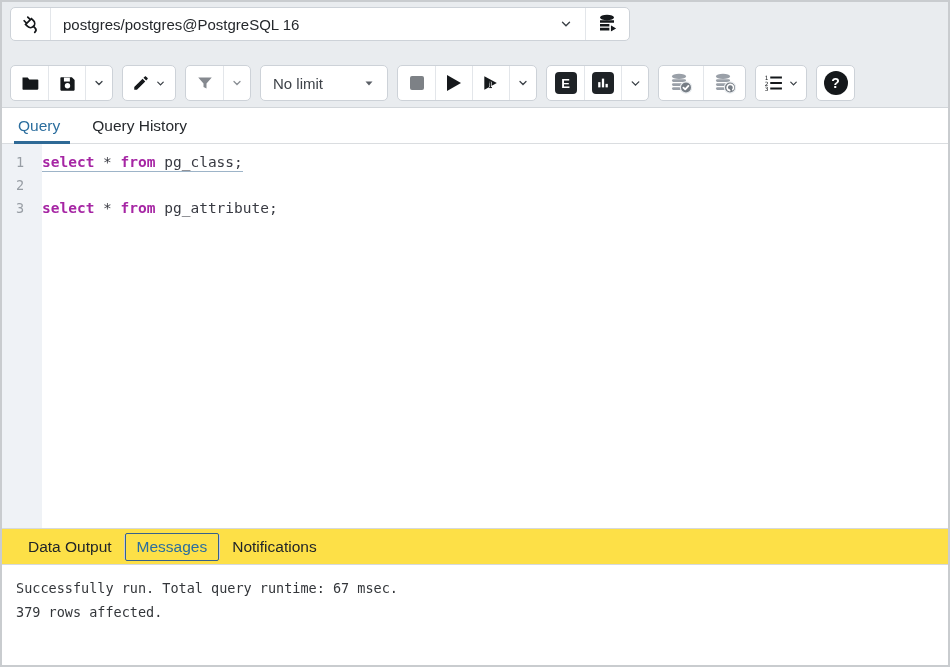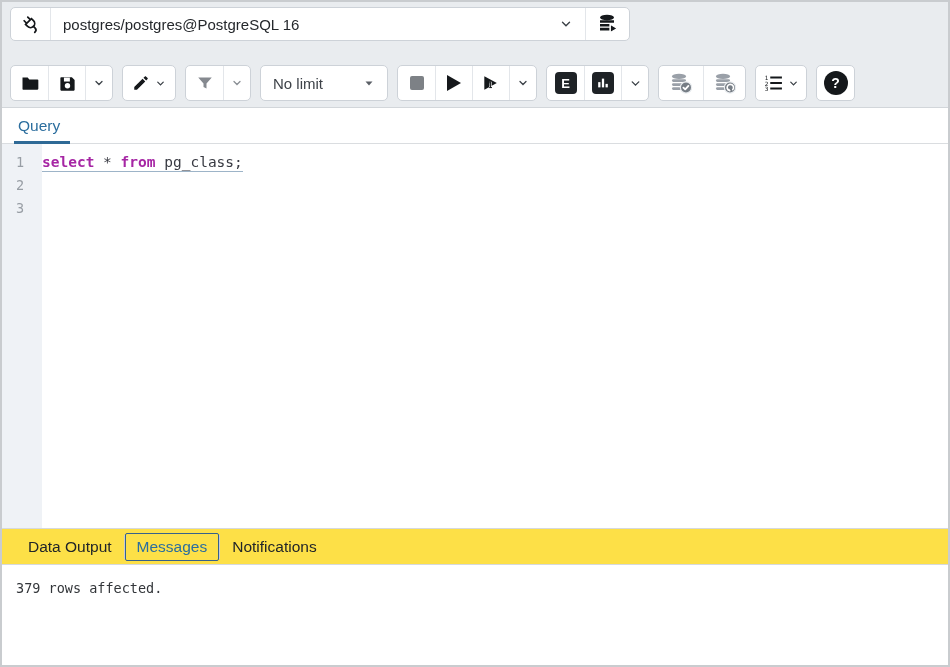--- a/index.html
+++ b/index.html
@@ -269,49 +269,54 @@
         </div>
       </div>
 
     </div>
   </div>
 
   <div class="query-tabs">
     <div class="qtab active">
       <span>Query</span>
     </div>
+    <div class="qtab">
+      <span>Query History</span>
+    </div>
   </div>
 
   <div class="editor">
     <div>
         <div class="editor-line">
           <div class="ln">1</div>
           <div class="code"><span class="exec-underline"><span class="kw">select</span><span> * </span><span class="kw">from</span><span> pg_class;</span></span></div>
         </div>
         <div class="editor-line">
           <div class="ln">2</div>
           <div class="code"><span></span></div>
         </div>
         <div class="editor-line">
           <div class="ln">3</div>
+          <div class="code"><span><span class="kw">select</span><span> * </span><span class="kw">from</span><span> pg_attribute;</span></span></div>
         </div>
       </div>
   </div>
 
   <div class="bottom-tabs">
     <div class="btab">
       <span>Data Output</span>
     </div>
     <span class="vsep"></span>
     <div class="btab active">
       <span>Messages</span>
     </div>
     <span class="vsep"></span>
     <div class="btab">
       <span>Notifications</span>
     </div>
   </div>
 
   <div class="messages">
+      <div class="msg-line">Successfully run. Total query runtime: 67 msec.</div>
       <div class="msg-line">379 rows affected.</div>
     </div>
 
 </div>
 
 </body></html>

